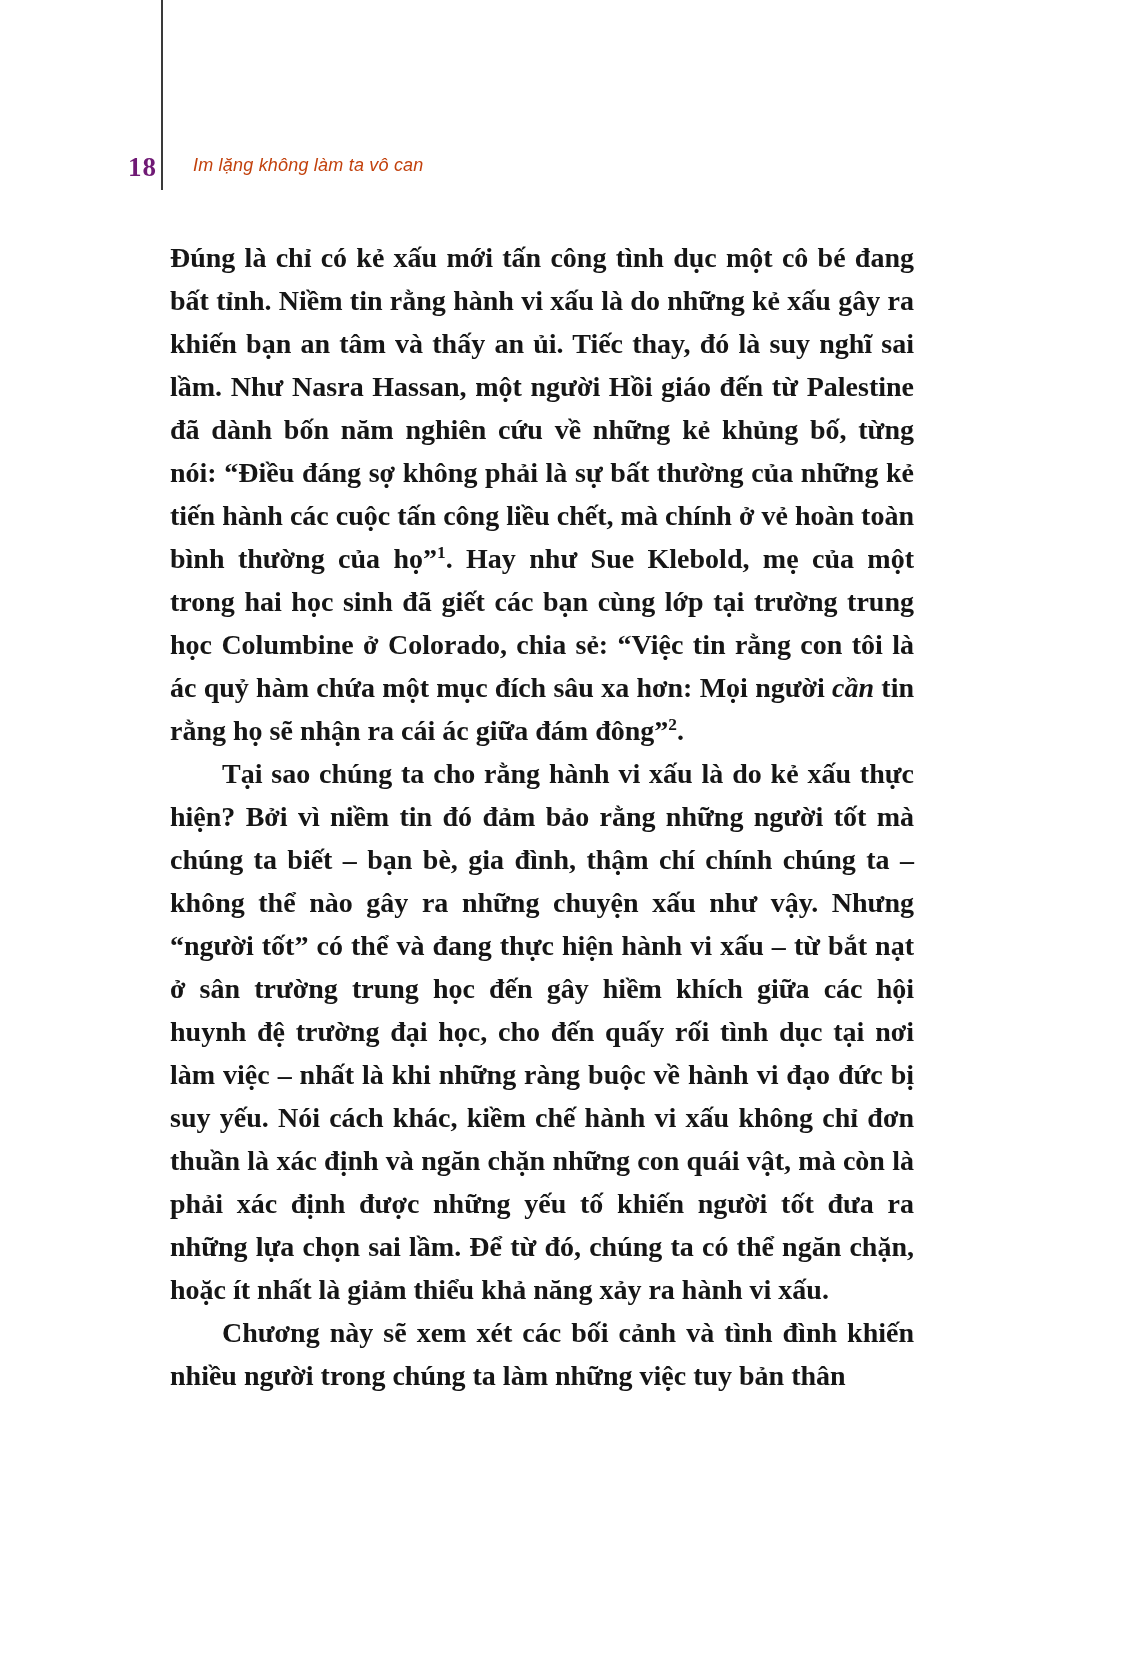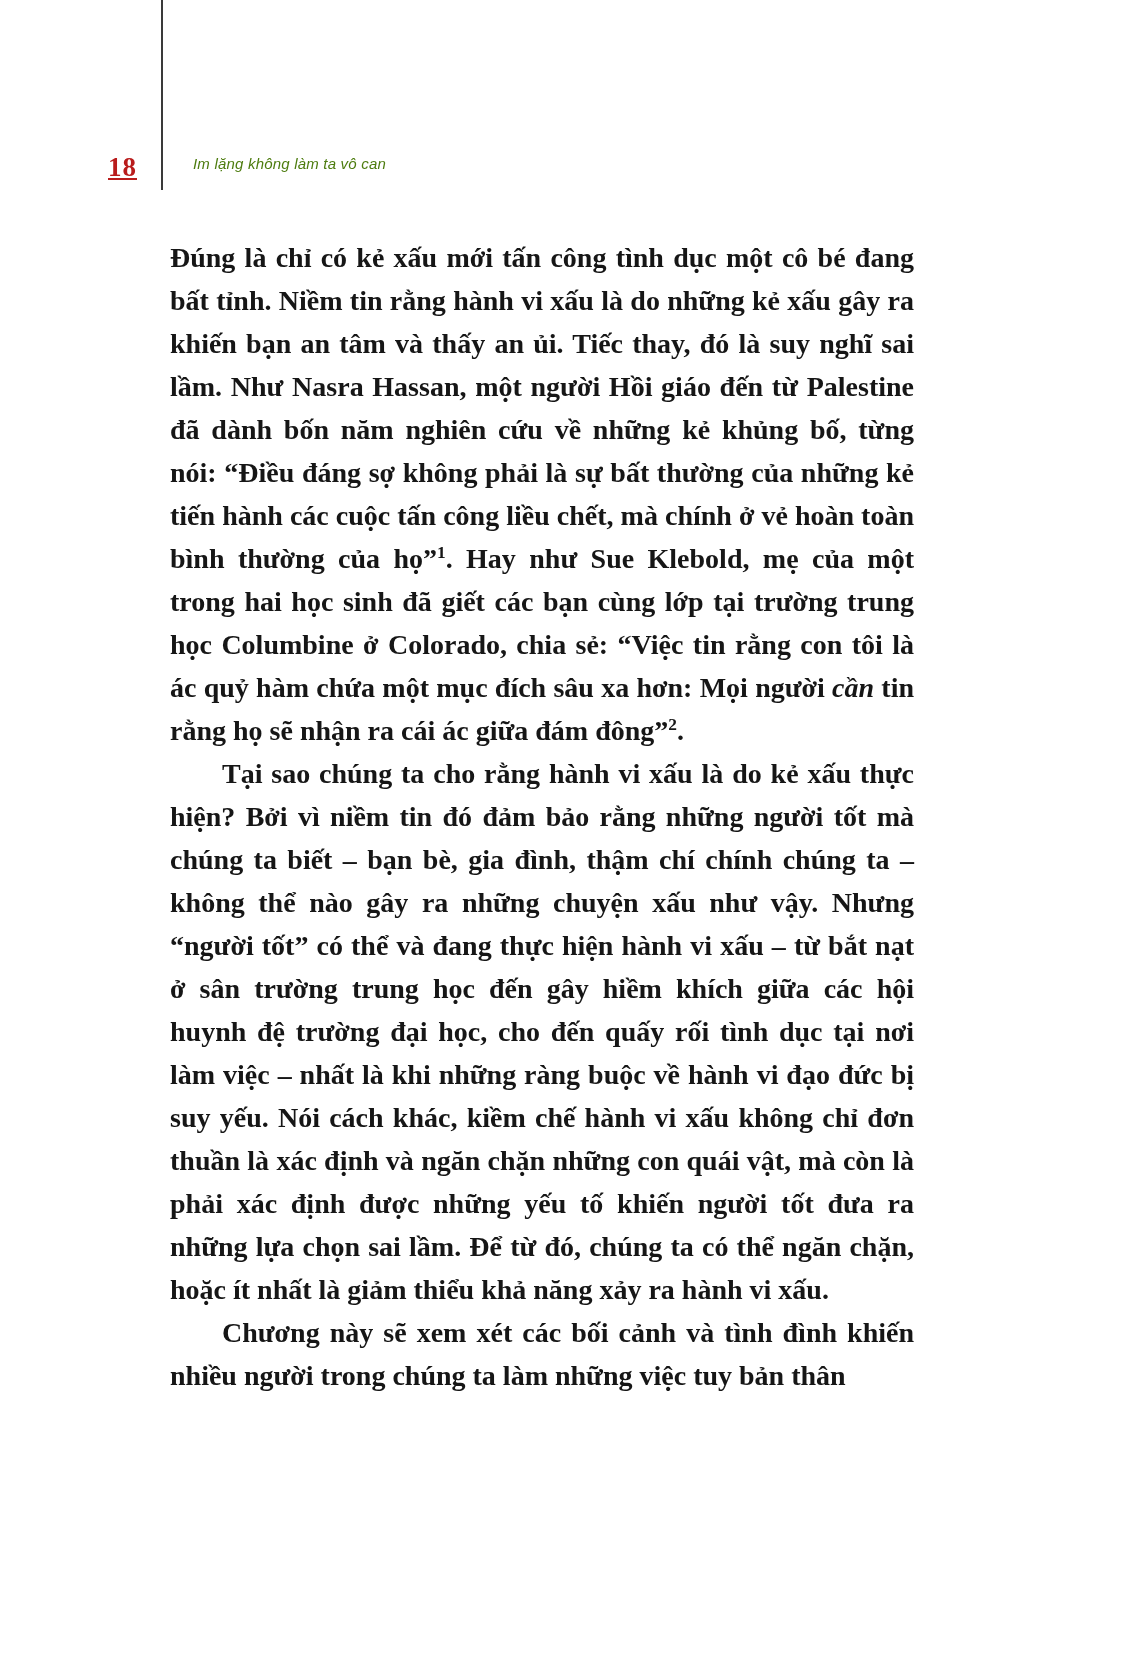--- a/index.html
+++ b/index.html
@@ -26,36 +26,35 @@
   }
   .running-header {
     position: absolute;
     top: 152px;
     left: 0;
     width: 100%;
     height: 40px;
   }
   .page-number {
     position: absolute;
-    left: 108px;
+    left: 128px;
     top: 0;
     font-size: 27px;
     font-weight: bold;
-    color: #b91c1c;
+    color: #701a75;
     letter-spacing: 1px;
-    text-decoration: underline;
   }
   .running-title {
     position: absolute;
     left: 193px;
     top: 3px;
     font-family: "Liberation Sans", sans-serif;
     font-style: italic;
-    font-size: 15px;
-    color: #4d7c0f;
+    font-size: 18px;
+    color: #c2410c;
     letter-spacing: 0.2px;
   }
   .body-text {
     position: absolute;
     top: 236px;
     left: 170px;
     width: 744px;
     font-size: 28px;
     line-height: 43px;
     text-align: justify;

